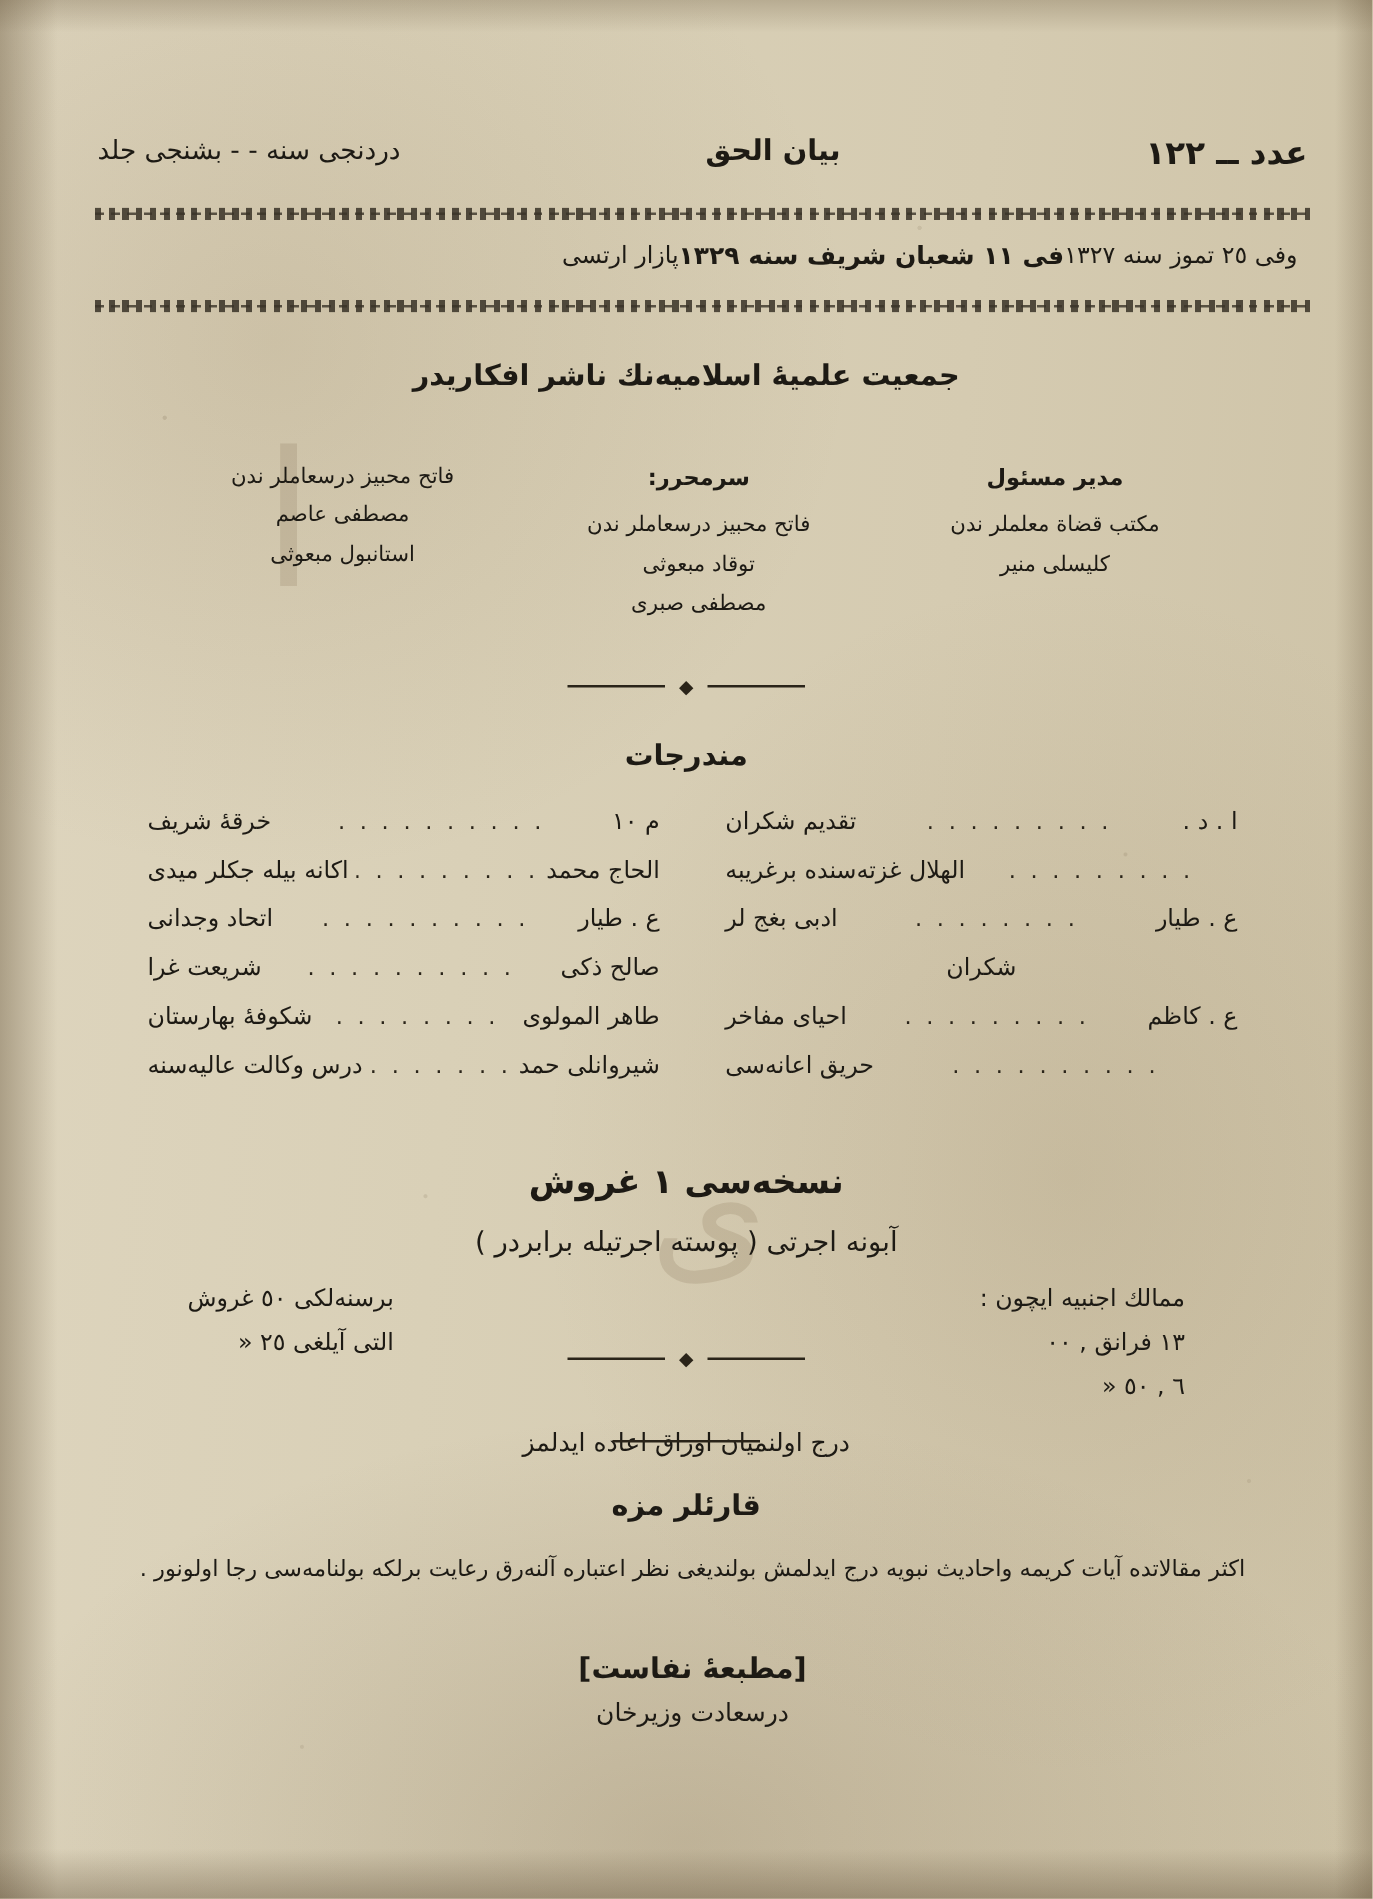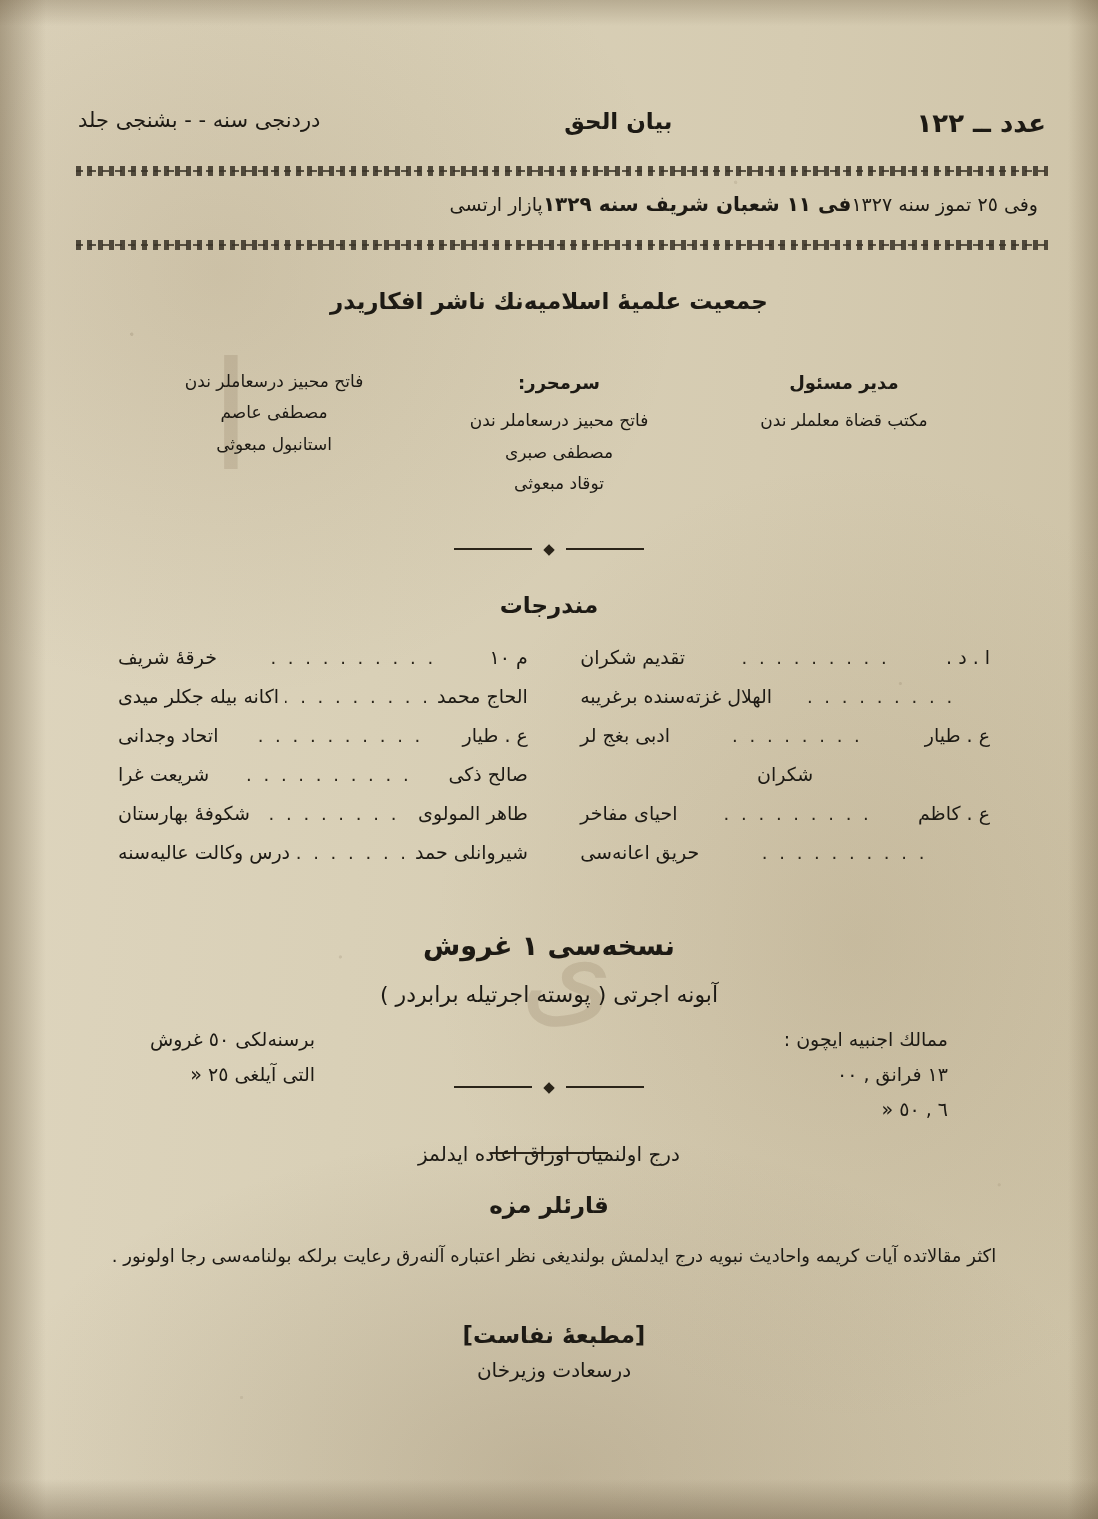--- a/index.html
+++ b/index.html
@@ -221,26 +221,27 @@
 
   <div class="staff">
     <div class="staff-col">
       <div>فاتح محبیز درسعاملر ندن</div>
       <div>مصطفی عاصم</div>
       <div>استانبول مبعوثی</div>
     </div>
     <div class="staff-col">
       <div class="role">سرمحرر:</div>
       <div>فاتح محبیز درسعاملر ندن</div>
+      <div>توقاد مبعوثی</div>
       <div>مصطفی صبری</div>
-      <div>توقاد مبعوثی</div>
     </div>
     <div class="staff-col">
       <div class="role">مدیر مسئول</div>
       <div>مکتب قضاة معلملر ندن</div>
+      <div>كلیسلی منیر</div>
     </div>
   </div>
 
   <div class="orn o1"><span><i>◆</i></span></div>
 
   <div class="contents-title">مندرجات</div>
 
   <div class="contents">
     <div class="toc-col">
       <div class="toc-row">

